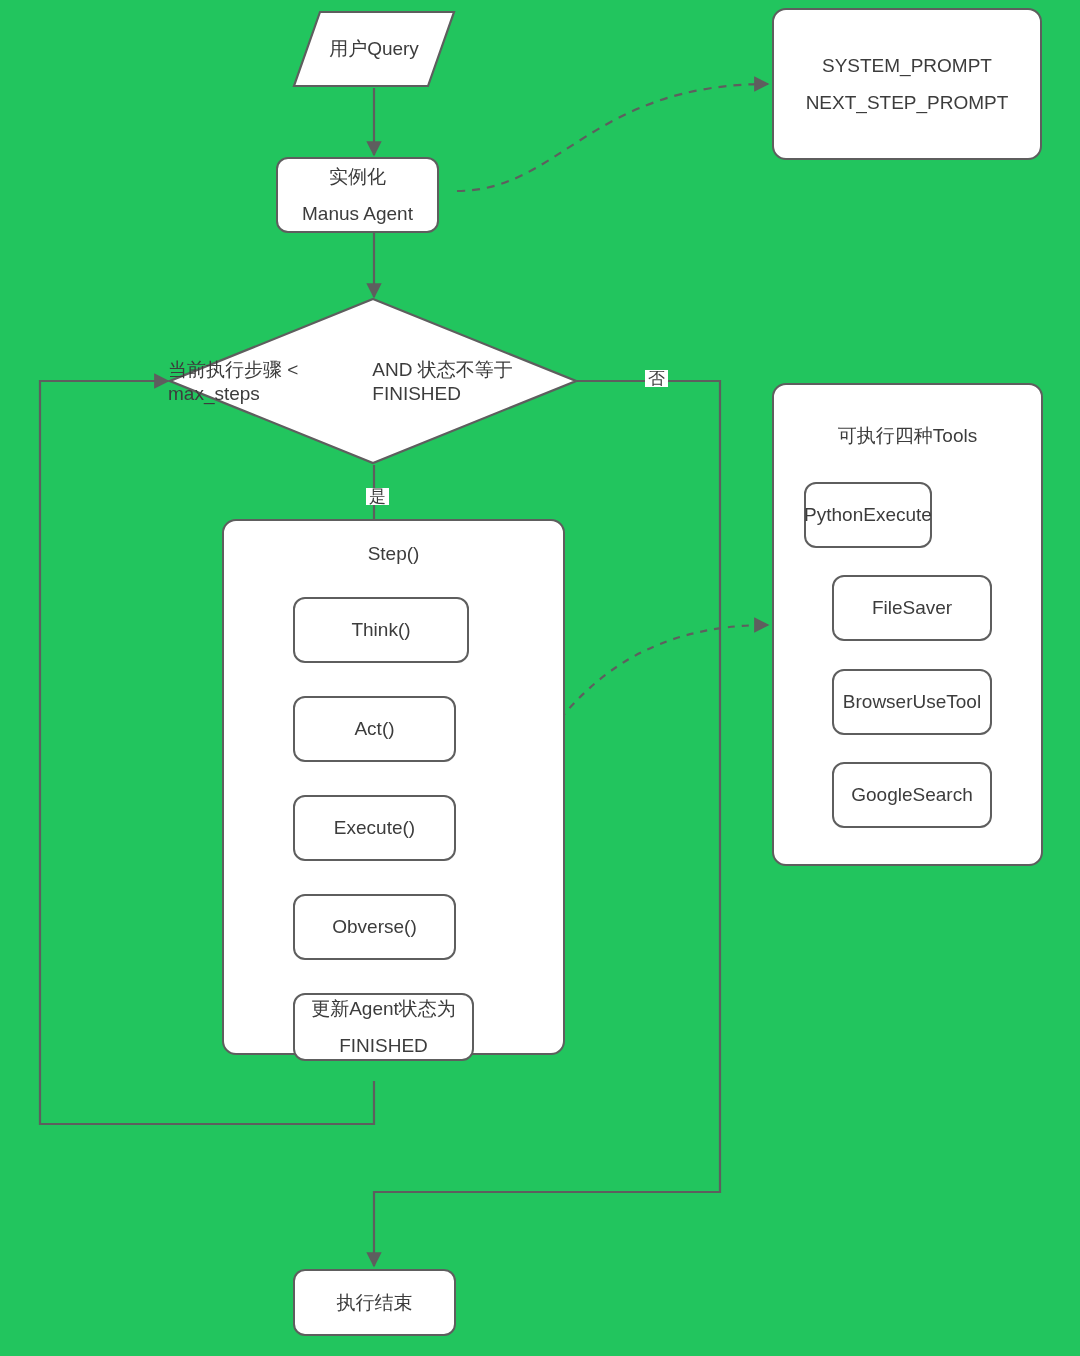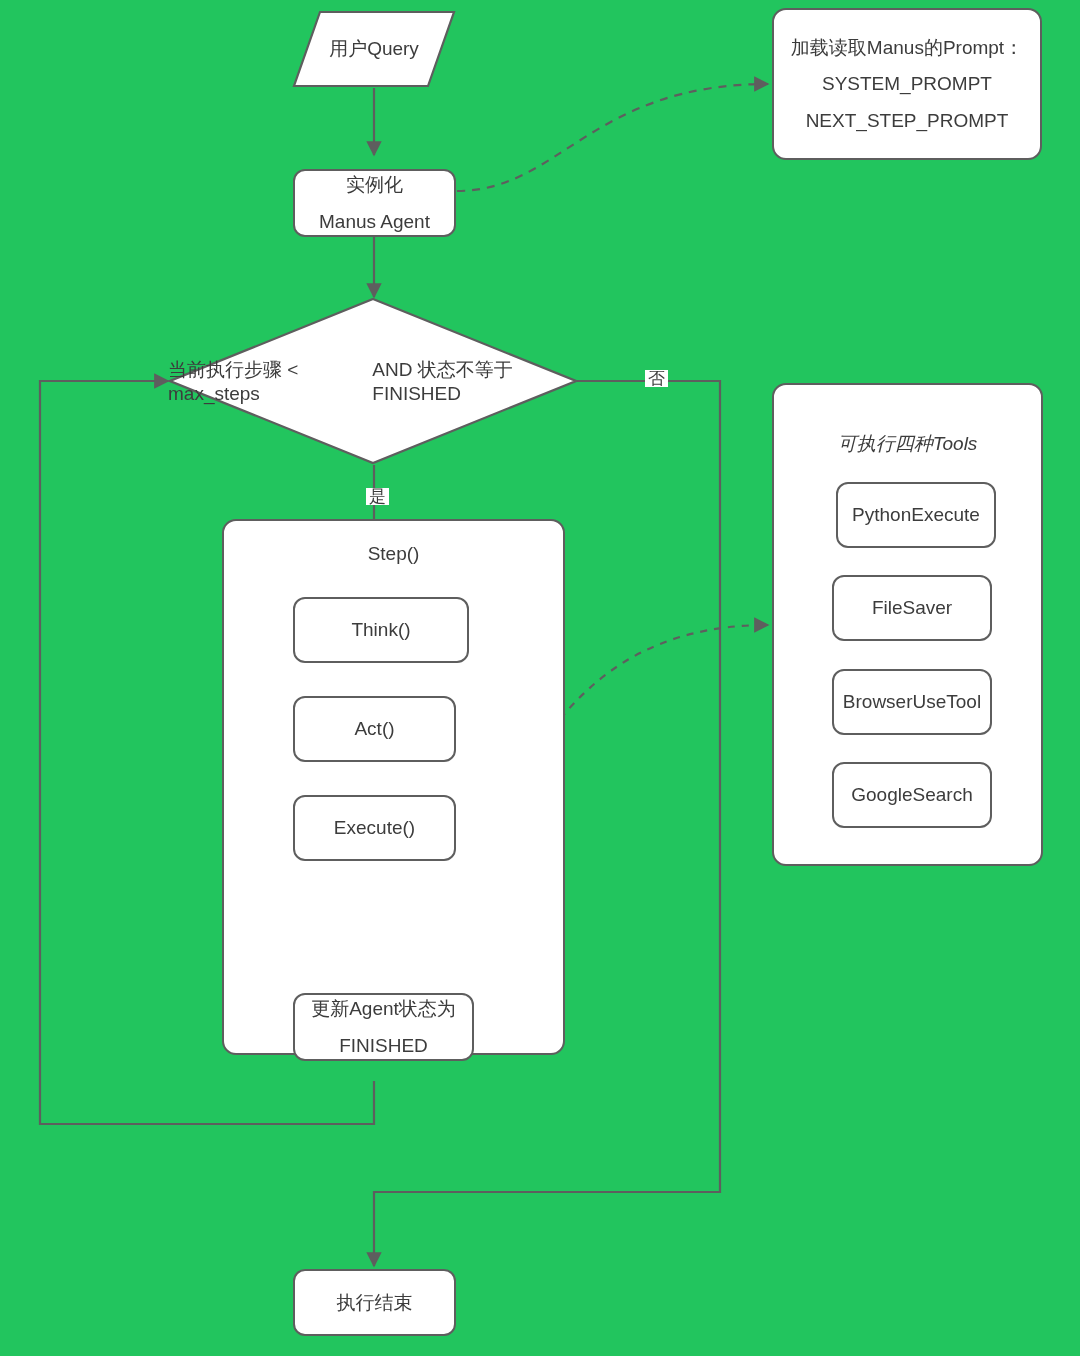--- a/index.html
+++ b/index.html
@@ -149,27 +149,26 @@
     </g>
   </svg>
 
   <div class="parallelogram" style="left:292px; top:10px;">
     <svg width="164" height="78" viewBox="0 0 164 78" xmlns="http://www.w3.org/2000/svg">
       <polygon points="28,2 162,2 136,76 2,76" fill="#ffffff" stroke="#5e5e5e" stroke-width="2.2"></polygon>
     </svg>
     <div class="plabel">用户Query</div>
   </div>
 
-  <div class="node rbox" style="left:293px; top:157px; width:163px; height:68px;margin-top:12px;">
+  <div class="node rbox" style="left:276px; top:157px; width:163px; height:76px;">
     <span class="line">实例化</span>
     <span class="line">Manus Agent</span>
   </div>
 
   <div class="node rbox rbox-lg" style="left:772px; top:8px; width:270px; height:152px;">
-    <span class="line">加载读取Manus的Prompt：</span>
     <span class="line">SYSTEM_PROMPT</span>
     <span class="line">NEXT_STEP_PROMPT</span>
   </div>
 
   <div class="diamond" style="left:168px; top:297px; width:410px; height:168px;">
     <svg width="410" height="168" viewBox="0 0 410 168" xmlns="http://www.w3.org/2000/svg">
       <polygon points="205,2 408,84 205,166 2,84" fill="#ffffff" stroke="#5e5e5e" stroke-width="2.2"></polygon>
     </svg>
     <div class="dlabel">
       <span class="line">当前执行步骤 &lt; max_steps</span>
@@ -186,30 +185,33 @@
 
   <div class="node rbox" style="left:293px; top:597px; width:176px; height:66px;">
     <span class="line">Think()</span>
   </div>
   <div class="node rbox" style="left:293px; top:696px; width:163px; height:66px;">
     <span class="line">Act()</span>
   </div>
   <div class="node rbox" style="left:293px; top:795px; width:163px; height:66px;">
     <span class="line">Execute()</span>
   </div>
+  <div class="node rbox" style="left:293px; top:894px; width:163px; height:66px;">
+    <span class="line">Obverse()</span>
+  </div>
   <div class="node rbox" style="left:293px; top:993px; width:181px; height:68px;">
     <span class="line">更新Agent状态为</span>
     <span class="line">FINISHED</span>
   </div>
 
   <div class="group" style="left:772px; top:383px; width:271px; height:483px;">
-    <div class="group-title" style="top:46px;font-style:italic;">可执行四种Tools</div>
-  </div>
-
-  <div class="node rbox" style="left:836px; top:482px; width:160px; height:66px;">
+    <div class="group-title" style="top:38px;">可执行四种Tools</div>
+  </div>
+
+  <div class="node rbox" style="left:804px; top:482px; width:128px; height:66px;">
     <span class="line">PythonExecute</span>
   </div>
   <div class="node rbox" style="left:832px; top:575px; width:160px; height:66px;">
     <span class="line">FileSaver</span>
   </div>
   <div class="node rbox" style="left:832px; top:669px; width:160px; height:66px;text-align:center;">
     <span class="line">BrowserUseTool</span>
   </div>
   <div class="node rbox" style="left:832px; top:762px; width:160px; height:66px;">
     <span class="line">GoogleSearch</span>

